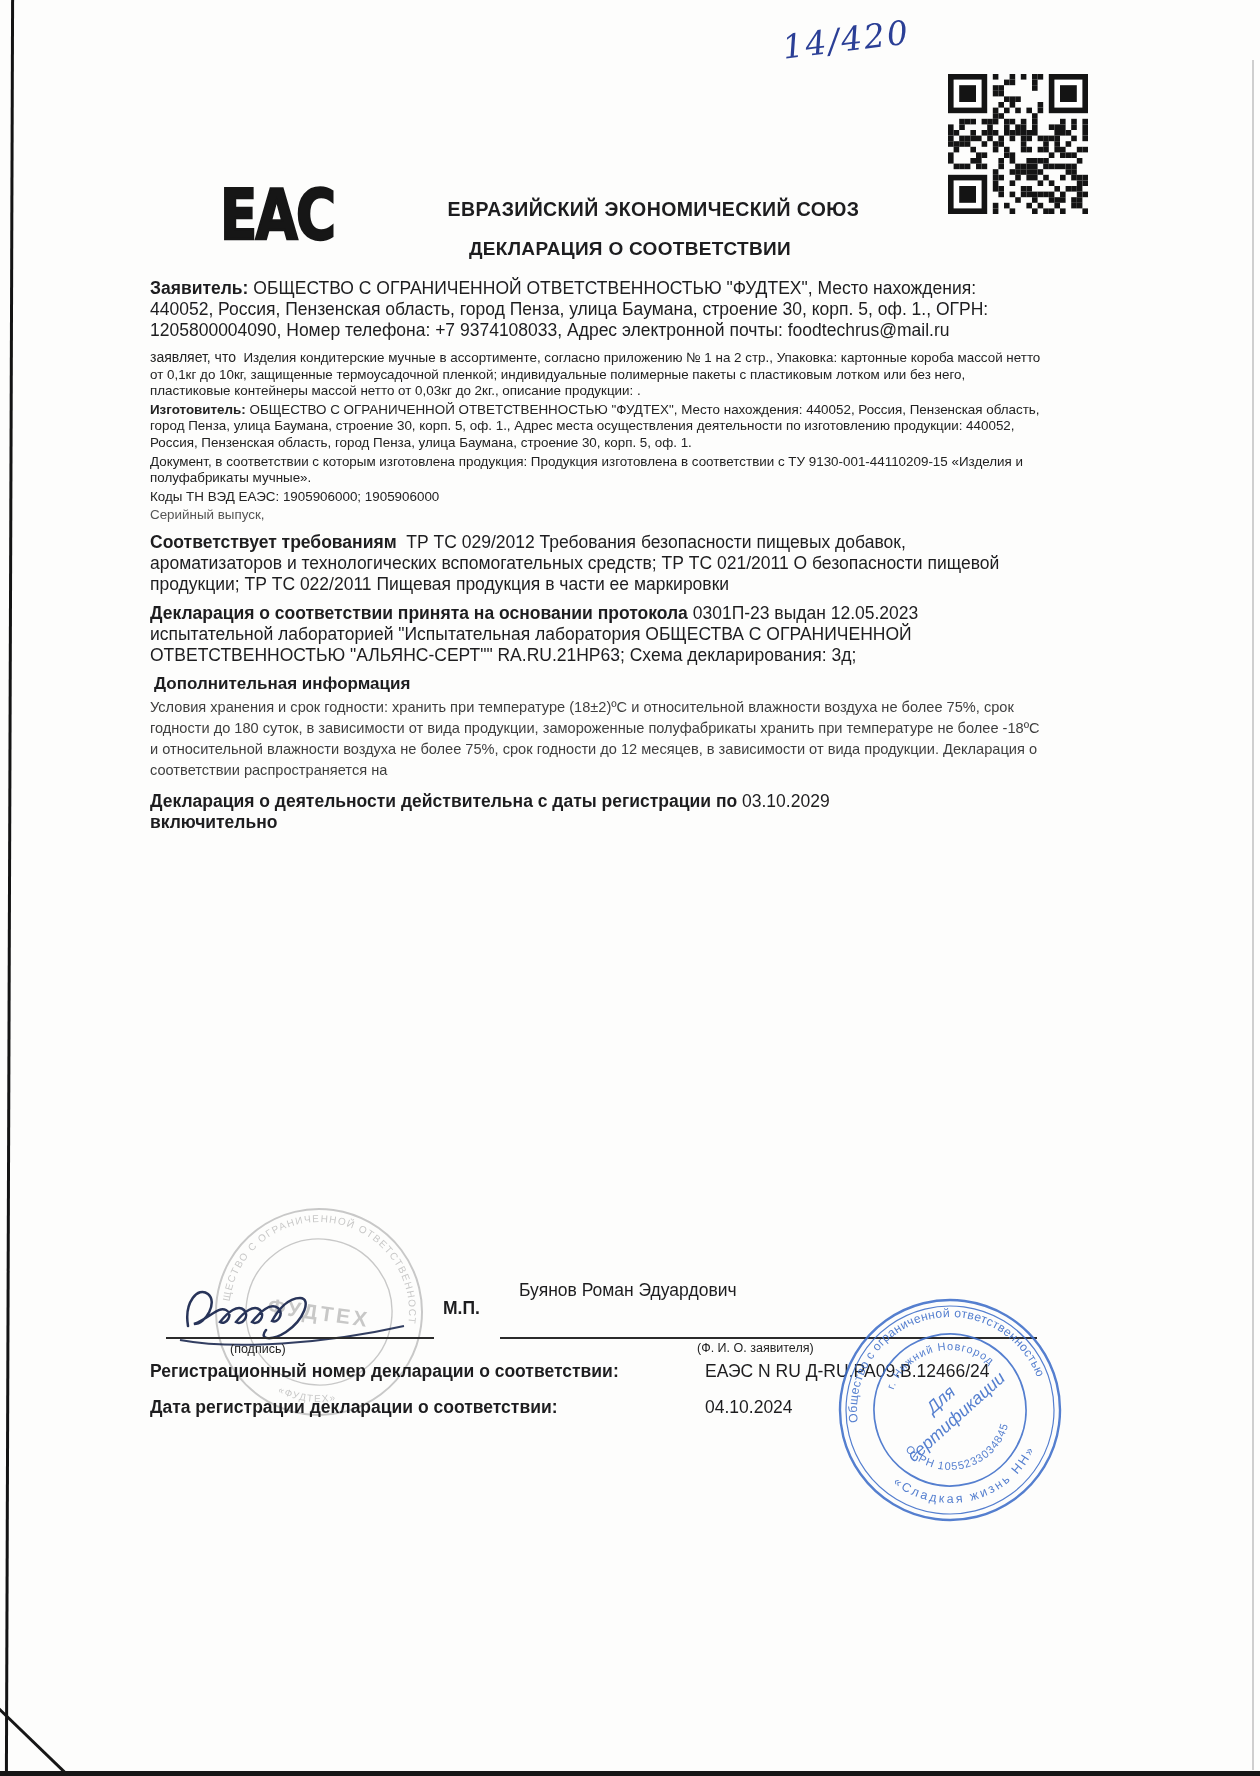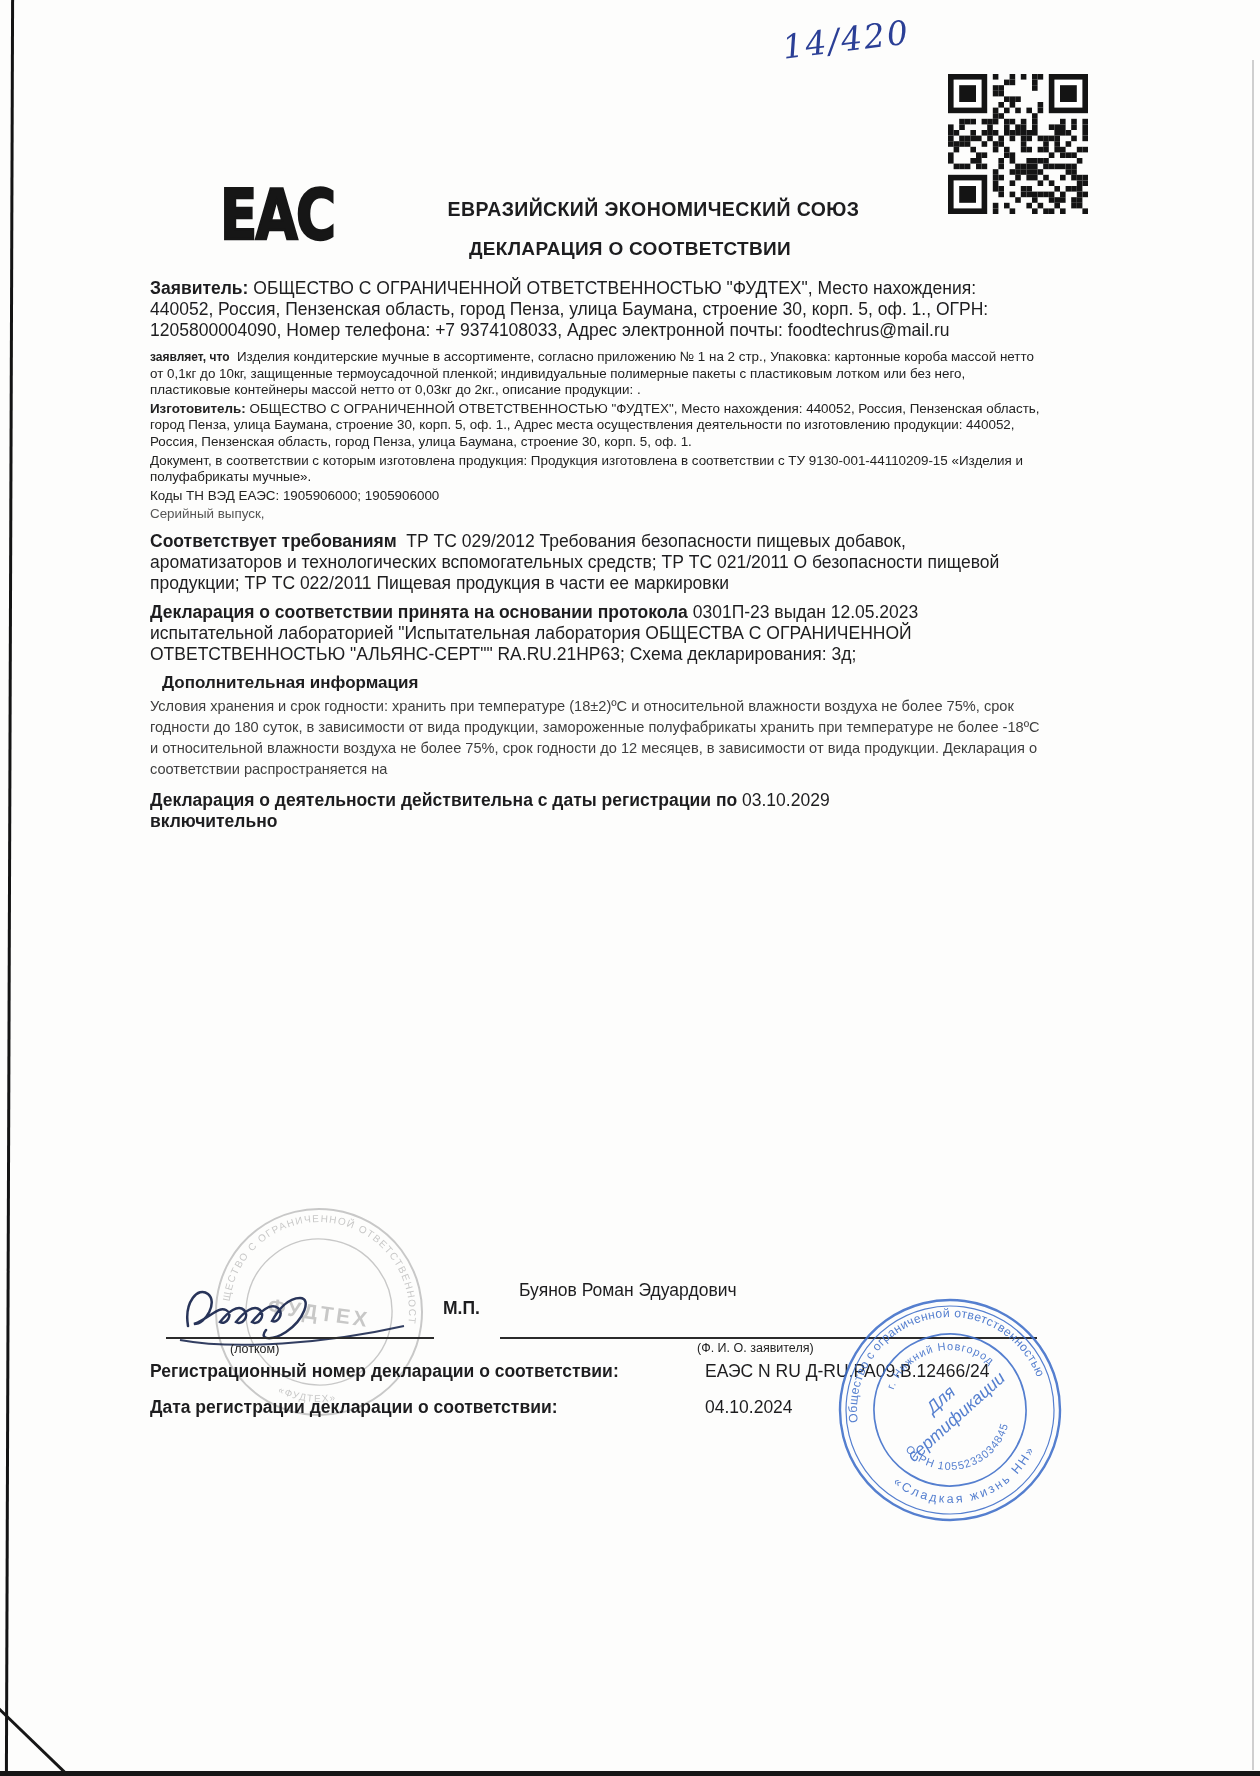--- a/index.html
+++ b/index.html
@@ -38,23 +38,23 @@
 
   .title-wrap { position:absolute; left:0; top:198px; width:1260px; text-align:center; }
   .title1 { font-size:19.5px; font-weight:bold; letter-spacing:0.4px;margin-left:47px; }
   .title2 { font-size:19px; font-weight:bold; margin-top:17px; letter-spacing:0.3px; }
 
   .content { position:absolute; left:150px; top:278px; width:892px; }
   .para-lg { font-size:17.5px; line-height:21px; margin:0 0 8px; }
   .para-sm { font-size:13.4px; line-height:16.6px; margin:0 0 2px; color:#222; }
   .dim { color:#555; }
   .bl { font-weight:bold; }
-  .declare-label { font-size:12px; font-weight:bold; }
+  .declare-label { font-size:14px; font-weight:normal; }
   .mt8 { margin-top:8px; }
-  .section-h { font-size:17px; font-weight:bold; margin:8px 12px 3px; }
+  .section-h { font-size:17px; font-weight:bold; margin:8px 4px 3px; }
   .para-info { font-size:14.6px; line-height:21px; color:#3e3e3e; margin:0 0 10px; }
 
   
   .mp        { position:absolute; left:443px; top:1298px; font-weight:bold; font-size:17.5px; }
   .fio       { position:absolute; left:519px; top:1280px; font-size:17.5px; }
   .sig-line1 { position:absolute; left:166px; top:1337px; width:268px; height:2px; background:#2b2b2b; }
   .sig-line2 { position:absolute; left:500px; top:1337px; width:537px; height:2px; background:#2b2b2b; }
   .podpis    { position:absolute; left:230px; top:1342px; font-size:12.5px; color:#222; }
   .fio-label { position:absolute; left:697px; top:1341px; font-size:12.5px; color:#222; }
   .reg-label1 { position:absolute; left:150px; top:1361px; font-weight:bold; font-size:17.5px; }
@@ -352,21 +352,21 @@
 
   <svg class="signature" width="250" height="95" viewBox="0 0 250 95">
     <path d="M16,58 C12,34 26,18 36,26 C46,34 34,56 22,56 C38,50 46,38 54,42 C62,46 54,58 48,54 C56,44 66,36 72,42 C78,48 70,58 64,54 C72,44 82,36 88,42 C94,48 86,58 80,54 C88,44 98,34 106,40 C112,45 106,56 100,53 C106,42 116,30 128,30 C140,30 132,52 114,64 C100,73 86,72 94,62" fill="none" stroke="#1c2950" stroke-width="2.5" stroke-linecap="round" opacity="0.95"></path>
     <path d="M8,72 C62,82 152,76 232,58" fill="none" stroke="#1c2950" stroke-width="2" opacity="0.9"></path>
   </svg>
 
   <div class="mp">М.П.</div>
   <div class="fio">Буянов Роман Эдуардович</div>
   <div class="sig-line1"></div>
   <div class="sig-line2"></div>
-  <div class="podpis">(лотком)</div>
+  <div class="podpis">(подпись)</div>
   <div class="fio-label">(Ф. И. О. заявителя)</div>
 
   <div class="reg-label1">Регистрационный номер декларации о соответствии:</div>
   <div class="reg-value1">ЕАЭС N RU Д-RU.РА09.В.12466/24</div>
   <div class="reg-label2">Дата регистрации декларации о соответствии:</div>
   <div class="reg-value2">04.10.2024</div>
 
   <svg class="blue-stamp" width="244" height="244" viewBox="0 0 244 244">
     <defs>
       <path id="bsOuterTop" d="M29,122 A93,93 0 0 1 215,122"></path>

